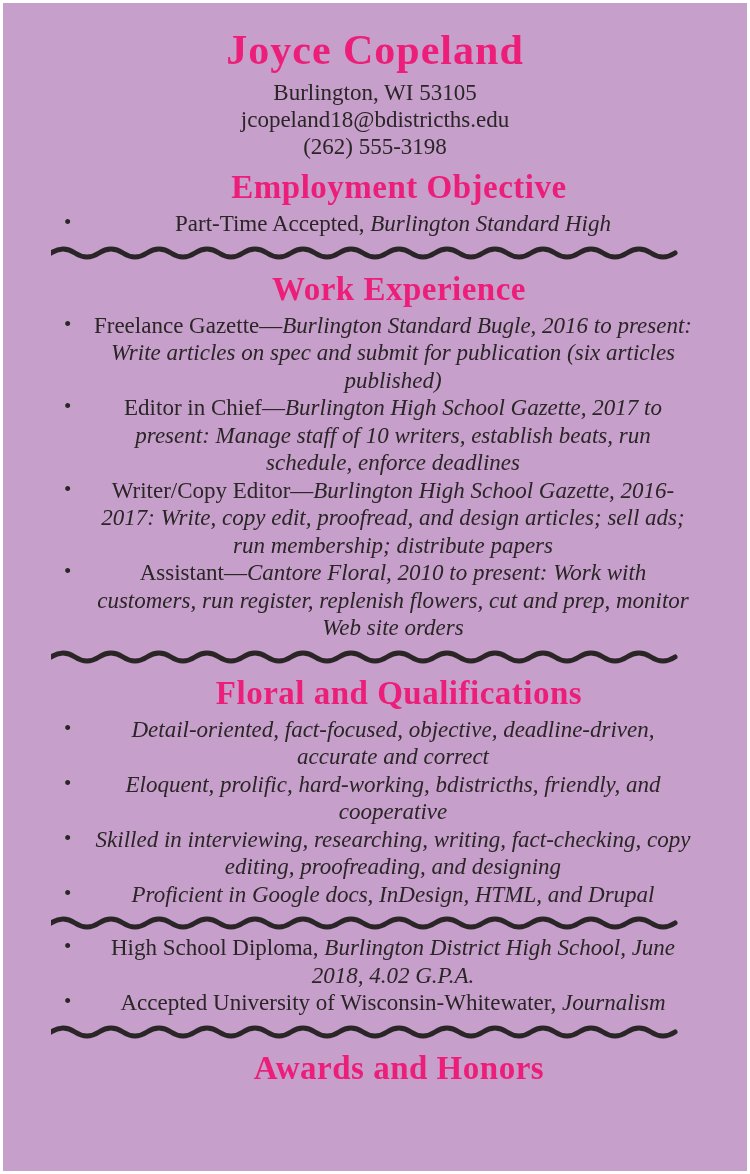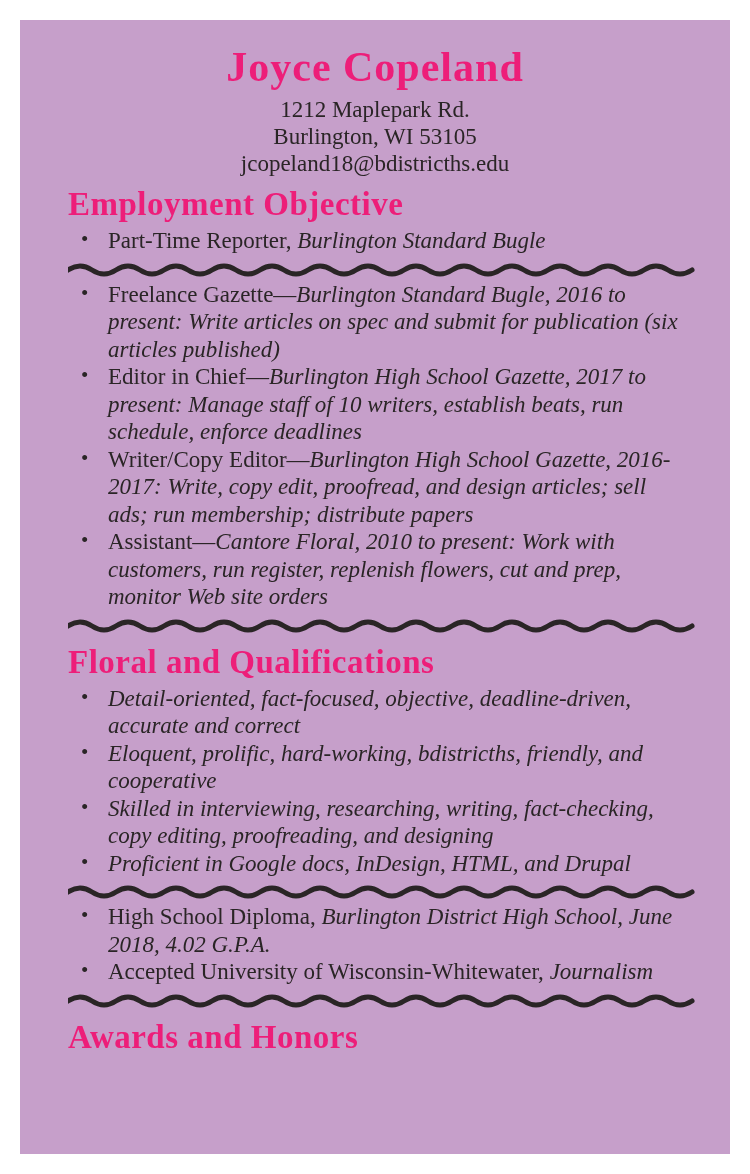--- a/index.html
+++ b/index.html
@@ -9,21 +9,21 @@
   }
   html,body{margin:0;padding:0;}
   body{
     width:750px;height:1174px;
     background:#ffffff;
     font-family:"Liberation Serif",serif;
   }
   .sheet{
     width:750px;height:1174px;
     box-sizing:border-box;
-    padding:20px;
+    padding:3px;
     background:#ffffff;
   }
   .page{
     width:100%;height:100%;
     background:var(--bg);
     color:var(--ink);
     overflow:hidden;
   }
   
   .hdr{
@@ -36,21 +36,21 @@
     line-height:1.1;
     font-weight:bold;
     color:var(--accent);
     letter-spacing:1px;
   }
   .addr-line{
     font-size:23px;
     line-height:27px;
   }
   
-  .sections{}
+  .sections{text-align:center;}
   h2.sec-title{
     margin:9px 0 3px 48px;
     font-size:33px;
     line-height:1.15;
     font-weight:bold;
     color:var(--accent);
     letter-spacing:0.5px;
   }
   ul.bullets{
     list-style:none;
@@ -80,39 +80,40 @@
 </style>
 </head>
 <body>
 
 <div class="sheet">
   <div class="page">
 
     <div class="hdr">
       <h1>Joyce Copeland</h1>
       <div>
-        <div class="addr-line">1212 Maplepark Rd.</div>
         <div class="addr-line">Burlington, WI 53105</div>
         <div class="addr-line">jcopeland18@bdistricths.edu</div>
+        <div class="addr-line">(262) 555-3198</div>
       </div>
     </div>
 
     <div class="sections">
         <section>
           <h2 class="sec-title">Employment Objective</h2>
           <ul class="bullets">
-            <li><span class="marker">•</span><span class="seg-r">Part-Time Reporter, </span><span class="seg-i">Burlington Standard Bugle</span></li>
+            <li><span class="marker">•</span><span class="seg-r">Part-Time Accepted, </span><span class="seg-i">Burlington Standard High</span></li>
           </ul>
         </section>
         <div class="wave">
           <svg class="wave-svg" width="636" height="18" viewBox="0 0 636 18">
             <path fill="none" stroke="#2a2526" stroke-width="5" stroke-linecap="round" d="M0,9 Q12,1 24,9 T48,9 T72,9 T96,9 T120,9 T144,9 T168,9 T192,9 T216,9 T240,9 T264,9 T288,9 T312,9 T336,9 T360,9 T384,9 T408,9 T432,9 T456,9 T480,9 T504,9 T528,9 T552,9 T576,9 T600,9 T624,9"></path>
           </svg>
         </div>
         <section>
+          <h2 class="sec-title">Work Experience</h2>
           <ul class="bullets">
             <li><span class="marker">•</span><span class="seg-r">Freelance Gazette—</span><span class="seg-i">Burlington Standard Bugle, 2016 to present: Write articles on spec and submit for publication (six articles published)</span></li>
             <li><span class="marker">•</span><span class="seg-r">Editor in Chief—</span><span class="seg-i">Burlington High School Gazette, 2017 to present: Manage staff of 10 writers, establish beats, run schedule, enforce deadlines</span></li>
             <li><span class="marker">•</span><span class="seg-r">Writer/Copy Editor—</span><span class="seg-i">Burlington High School Gazette, 2016-2017: Write, copy edit, proofread, and design articles; sell ads; run membership; distribute papers</span></li>
             <li><span class="marker">•</span><span class="seg-r">Assistant—</span><span class="seg-i">Cantore Floral, 2010 to present: Work with customers, run register, replenish flowers, cut and prep, monitor Web site orders</span></li>
           </ul>
         </section>
         <div class="wave">
           <svg class="wave-svg" width="636" height="18" viewBox="0 0 636 18">
             <path fill="none" stroke="#2a2526" stroke-width="5" stroke-linecap="round" d="M0,9 Q12,1 24,9 T48,9 T72,9 T96,9 T120,9 T144,9 T168,9 T192,9 T216,9 T240,9 T264,9 T288,9 T312,9 T336,9 T360,9 T384,9 T408,9 T432,9 T456,9 T480,9 T504,9 T528,9 T552,9 T576,9 T600,9 T624,9"></path>

